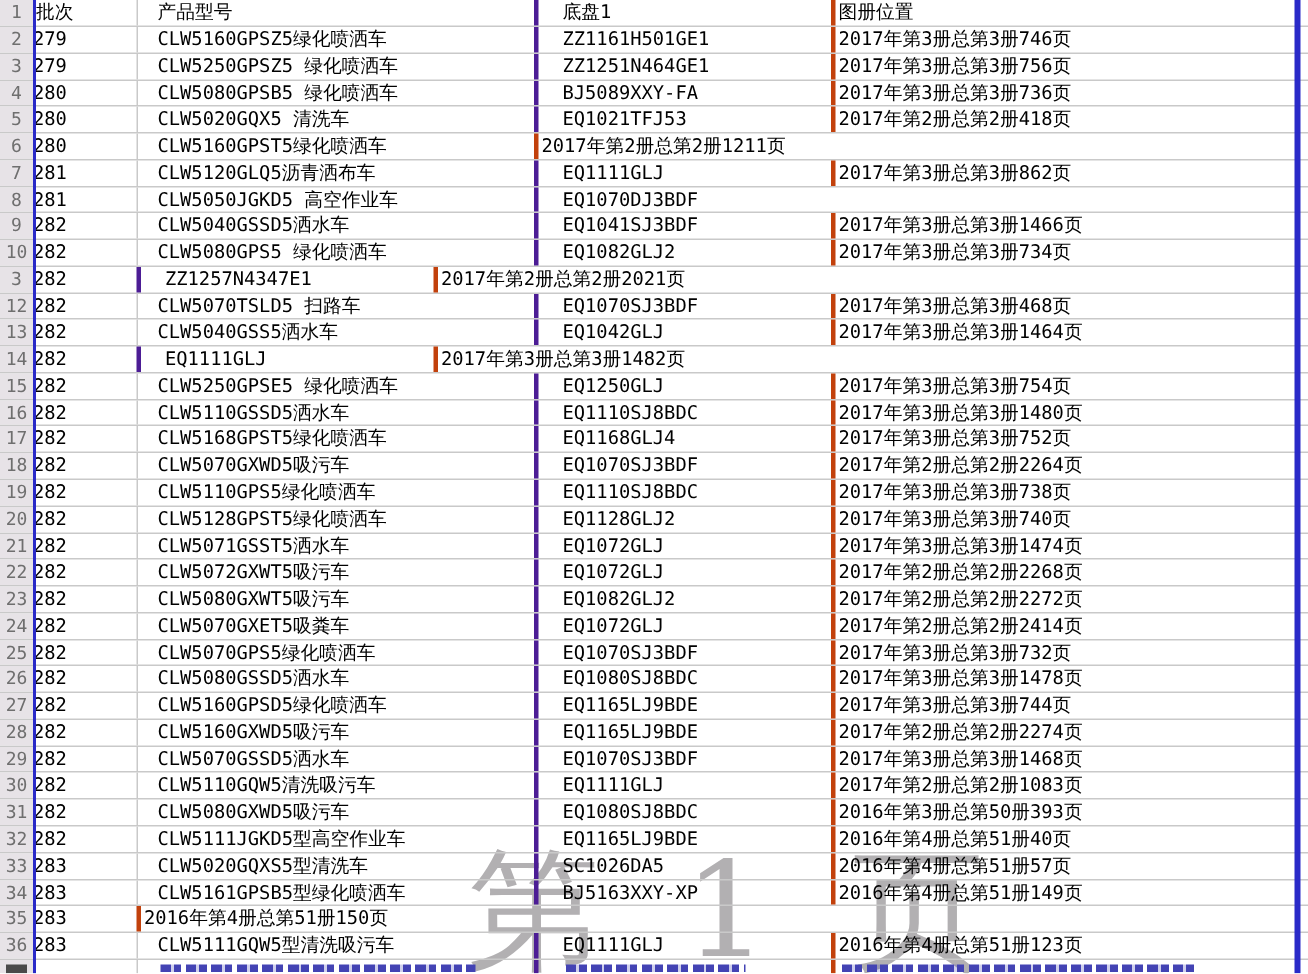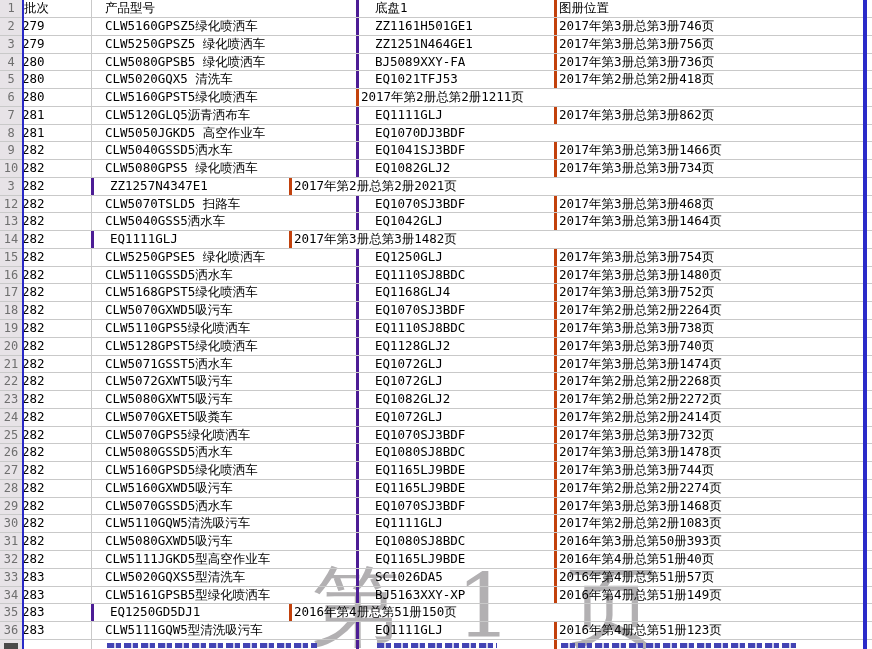--- a/index.html
+++ b/index.html
@@ -299,21 +299,20 @@
         <div class="row">
           <div class="cell cn">34</div>
           <div class="cell cb">283</div>
           <div class="cell cp">CLW5161GPSB5型绿化喷洒车</div>
           <div class="cell cc">BJ5163XXY-XP</div>
           <div class="cell ca">2016年第4册总第51册149页</div>
         </div>
         <div class="row">
           <div class="cell cn">35</div>
           <div class="cell cb">283</div>
-          <div class="cell cc">EQ1250GD5DJ1</div>
           <div class="cell ca">2016年第4册总第51册150页</div>
         </div>
         <div class="row">
           <div class="cell cn">36</div>
           <div class="cell cb">283</div>
           <div class="cell cp">CLW5111GQW5型清洗吸污车</div>
           <div class="cell cc">EQ1111GLJ</div>
           <div class="cell ca">2016年第4册总第51册123页</div>
         </div>
       </div>

